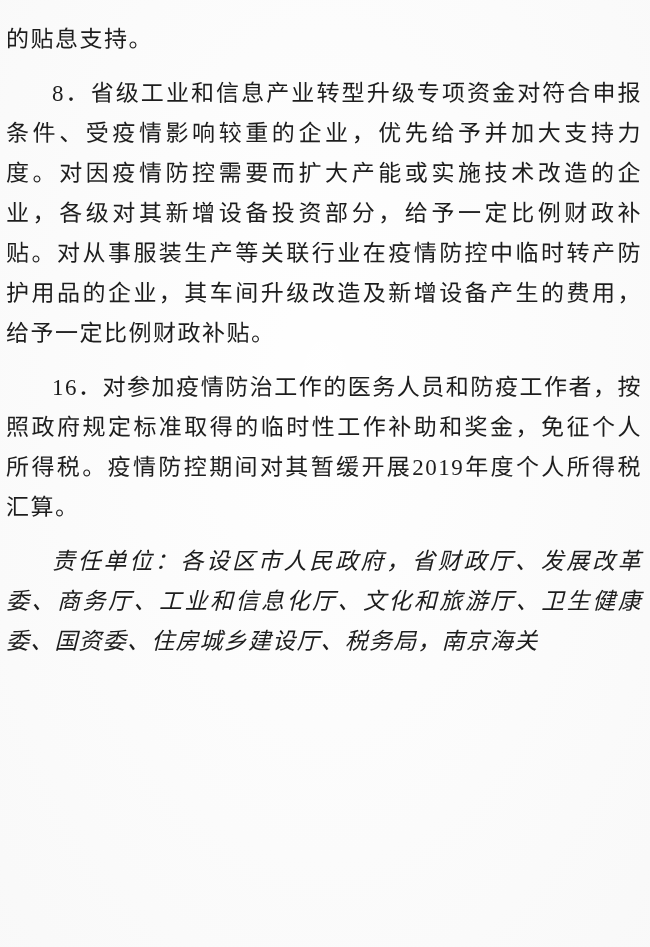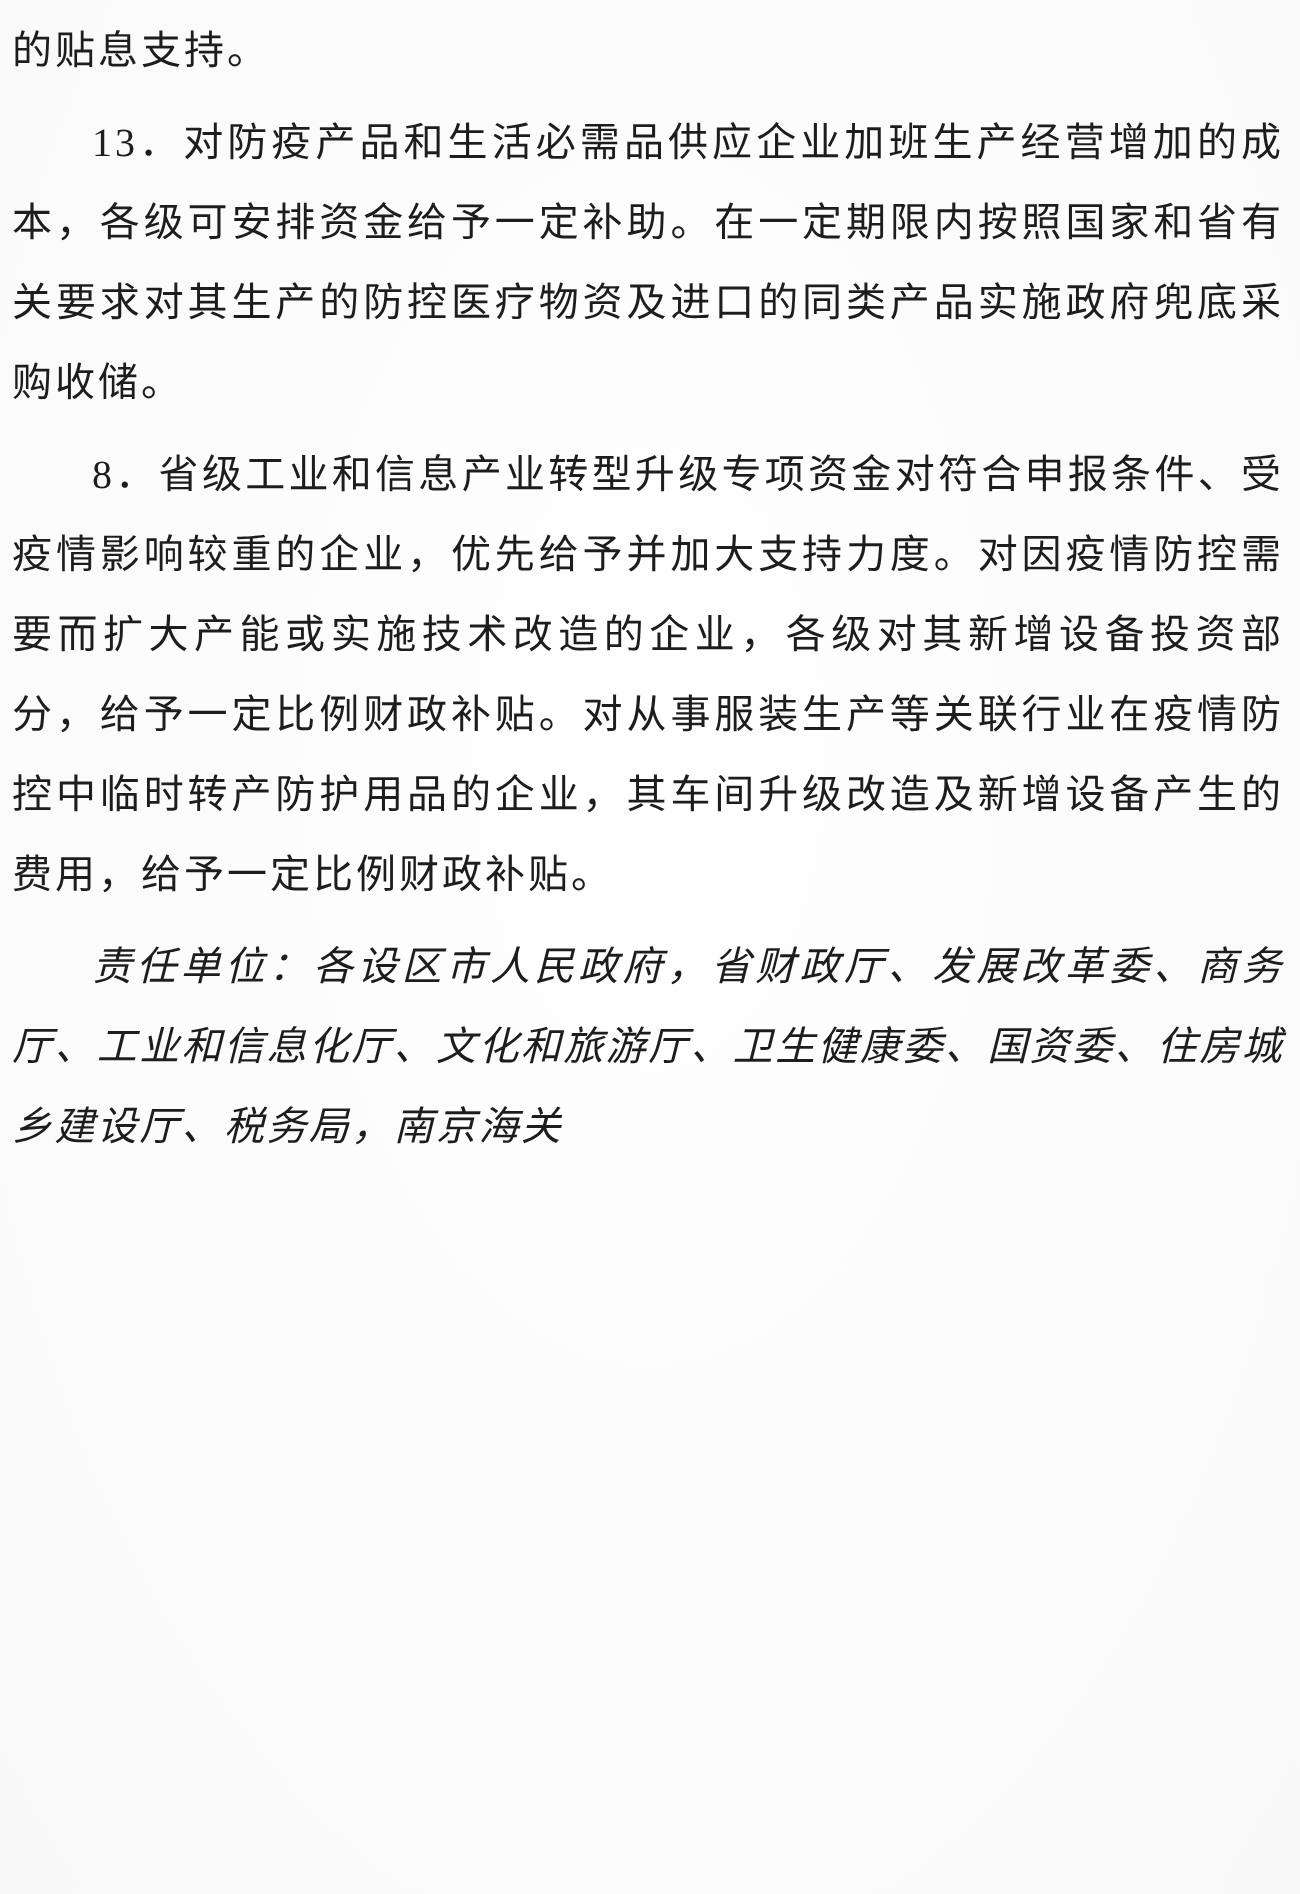--- a/index.html
+++ b/index.html
@@ -17,22 +17,22 @@
     width: 650px;
     height: 947px;
     padding: 6px 8px 0 6px;
     background:
       radial-gradient(ellipse at 50% 40%, rgba(255,255,255,0.9) 0%, rgba(244,244,244,0.35) 100%),
       #fbfbfb;
     color: #1d1d1d;
     font-family: "Liberation Serif", "DejaVu Serif", serif;
   }
   p.body {
-    margin: 0 0 6px 0;
-    font-size: 20px;
+    margin: 14px 0 6px 0;
+    font-size: 23px;
     line-height: 40px;
     letter-spacing: 1.5px;
     text-align: justify;
     text-justify: inter-ideograph;
     word-break: break-all;
     color: #1d1d1d;
   }
   p.indent {
     text-indent: 2em;
   }
@@ -41,21 +41,21 @@
     letter-spacing: 1.2px;
   }
 </style>
 </head>
 <body>
 
 <div class="page">
 
   <p class="body">的贴息支持。</p>
 
-  <p class="body indent">13．对防疫产品和生活必需品供应企业加班生产经营增加的成本，各级可安排资金给予一定补助。在一定期限内按照国家和省有关要求对其生产的防控医疗物资及进口的同类产品实施政府兜底采购收储。</p>
 
 
   <p class="body indent">8．省级工业和信息产业转型升级专项资金对符合申报条件、受疫情影响较重的企业，优先给予并加大支持力度。对因疫情防控需要而扩大产能或实施技术改造的企业，各级对其新增设备投资部分，给予一定比例财政补贴。对从事服装生产等关联行业在疫情防控中临时转产防护用品的企业，其车间升级改造及新增设备产生的费用，给予一定比例财政补贴。</p>
 
+  <p class="body indent">16．对参加疫情防治工作的医务人员和防疫工作者，按照政府规定标准取得的临时性工作补助和奖金，免征个人所得税。疫情防控期间对其暂缓开展2019年度个人所得税汇算。</p>
 
   <p class="body indent kai">责任单位：各设区市人民政府，省财政厅、发展改革委、商务厅、工业和信息化厅、文化和旅游厅、卫生健康委、国资委、住房城乡建设厅、税务局，南京海关</p>
 
 </div>
 
 </body></html>

